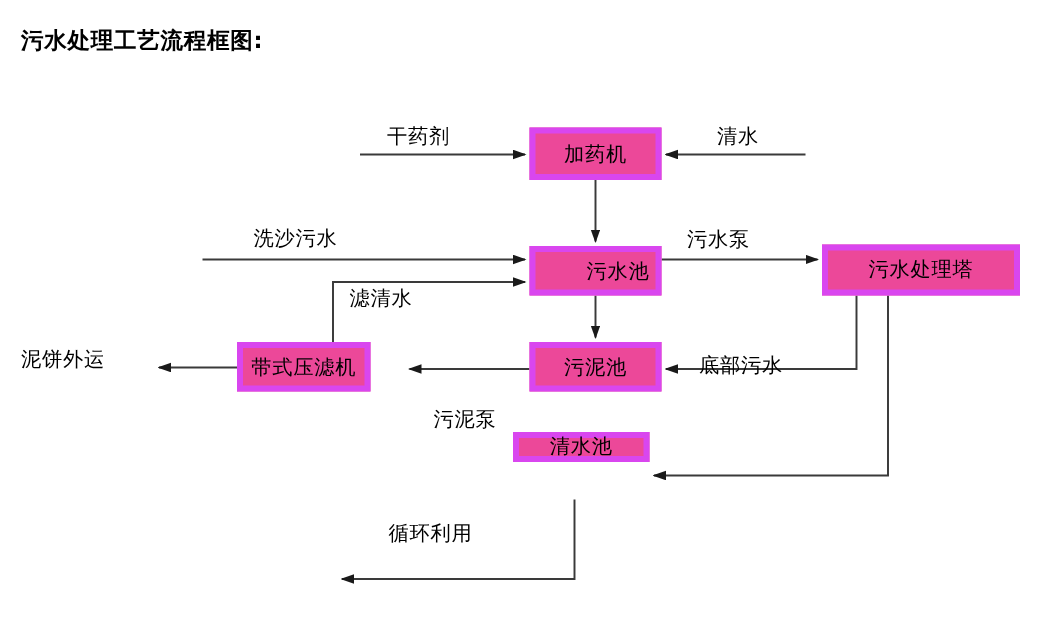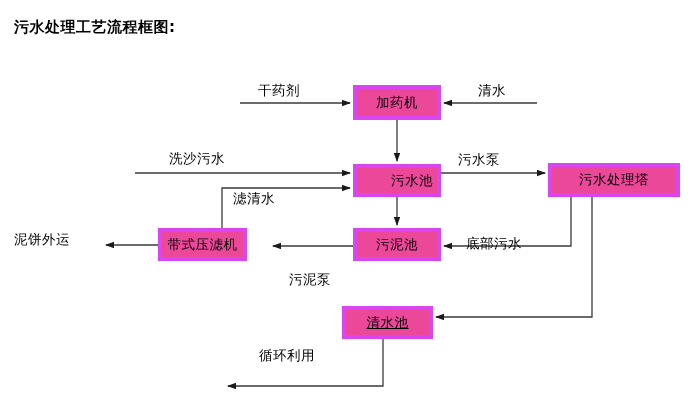--- a/index.html
+++ b/index.html
@@ -115,21 +115,21 @@
   <div class="node-box" style="left:353px; top:85px; width:88px; height:35px;">加药机</div>
 
   <div class="node-box" style="left:353px; top:164px; width:88px; height:33px;padding-left:30px;">污水池</div>
 
   <div class="node-box" style="left:548px; top:163px; width:132px; height:34px;">污水处理塔</div>
 
   <div class="node-box" style="left:158px; top:228px; width:89px; height:33px;">带式压滤机</div>
 
   <div class="node-box" style="left:353px; top:228px; width:88px; height:33px;">污泥池</div>
 
-  <div class="node-box" style="left:342px; top:306px; width:91px; height:33px;text-decoration:underline;">清水池</div>
+  <div class="node-box" style="left:342px; top:288px; width:91px; height:20px;">清水池</div>
 
   <div class="term-label" style="left:258px; top:82px;">干药剂</div>
 
   <div class="term-label" style="left:478px; top:82px;">清水</div>
 
   <div class="term-label" style="left:169px; top:150px;">洗沙污水</div>
 
   <div class="term-label" style="left:14px; top:231px;">泥饼外运</div>
 
   <div class="edge-label" style="left:458px; top:151px;">污水泵</div>

